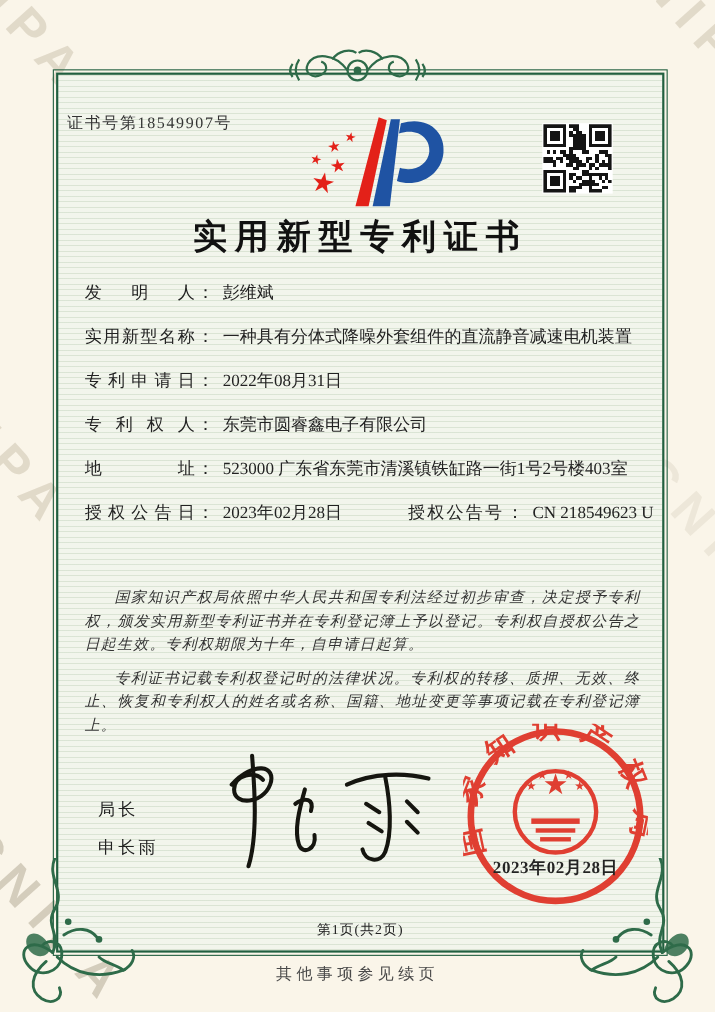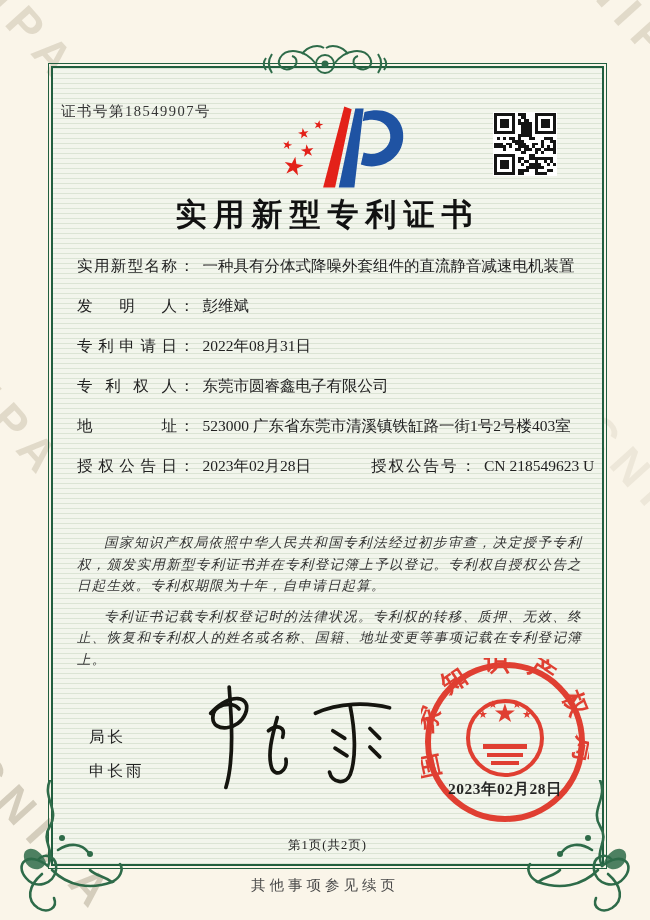--- a/index.html
+++ b/index.html
@@ -328,24 +328,24 @@
         <rect x="14" y="20" width="1" height="1" fill="#141414"></rect>
         <rect x="15" y="20" width="1" height="1" fill="#141414"></rect>
         <rect x="16" y="20" width="1" height="1" fill="#141414"></rect>
         <rect x="17" y="20" width="1" height="1" fill="#141414"></rect>
       </svg>
 
     <div class="title">实用新型专利证书</div>
 
     <div class="fields">
       <div class="row">
+        <span class="flabel">发明人</span><span class="colon">：</span><span class="fvalue">彭维斌</span>
+      </div>
+      <div class="row">
         <span class="flabel">实用新型名称</span><span class="colon">：</span><span class="fvalue">一种具有分体式降噪外套组件的直流静音减速电机装置</span>
-      </div>
-      <div class="row">
-        <span class="flabel">发明人</span><span class="colon">：</span><span class="fvalue">彭维斌</span>
       </div>
       <div class="row">
         <span class="flabel">专利申请日</span><span class="colon">：</span><span class="fvalue">2022年08月31日</span>
       </div>
       <div class="row">
         <span class="flabel">专利权人</span><span class="colon">：</span><span class="fvalue">东莞市圆睿鑫电子有限公司</span>
       </div>
       <div class="row">
         <span class="flabel">地址</span><span class="colon">：</span><span class="fvalue">523000 广东省东莞市清溪镇铁缸路一街1号2号楼403室</span>
       </div>

